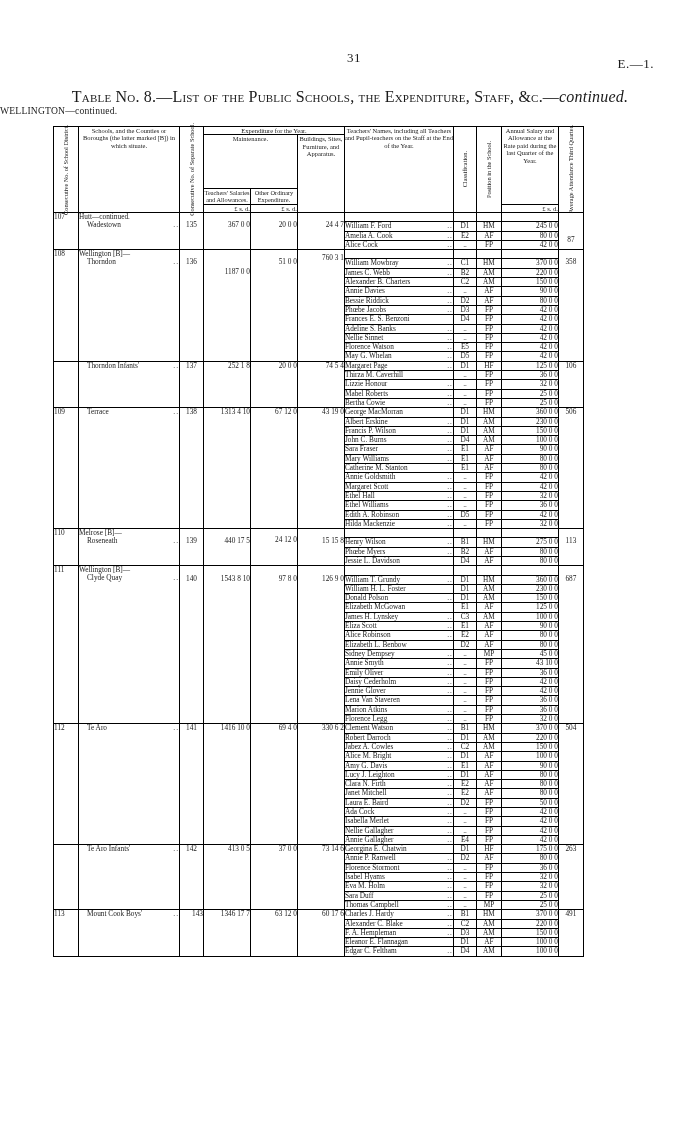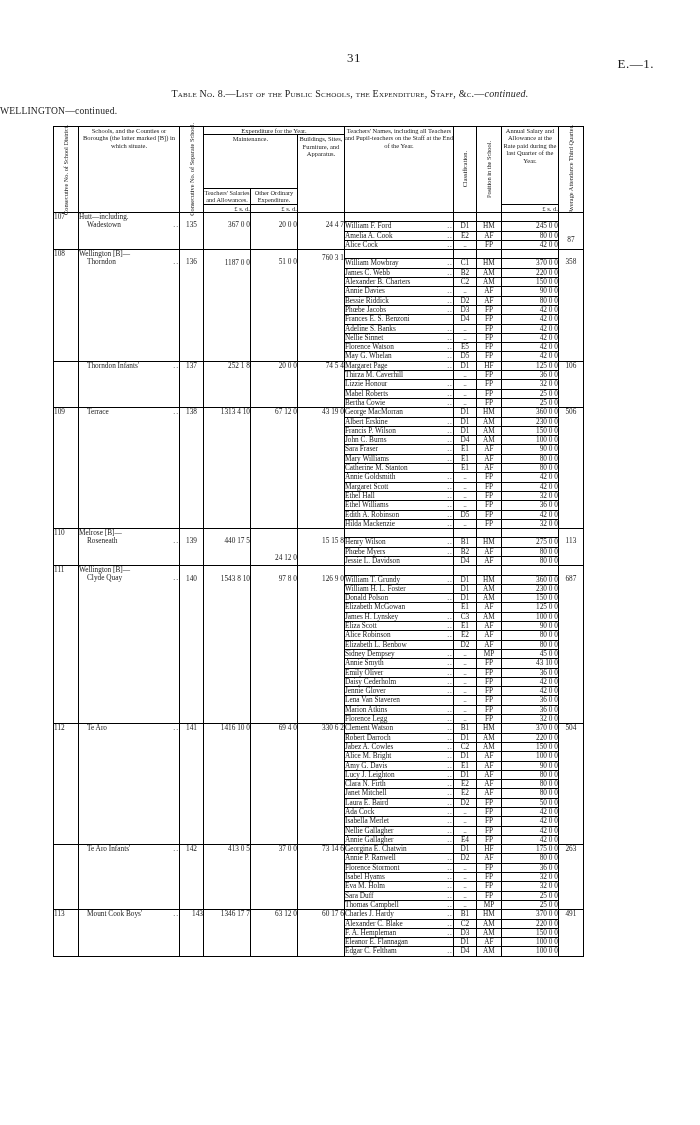--- a/index.html
+++ b/index.html
@@ -16,21 +16,21 @@
     position:absolute;top:50px;left:4px;width:700px;text-align:center;
     font-size:13px;letter-spacing:.5px;
   }
   .pg-code{
     position:absolute;top:56px;right:46px;
     font-size:13px;letter-spacing:.5px;
   }
 
   .title{
     position:absolute;top:88px;left:0;width:700px;text-align:center;
-    font-size:10px;letter-spacing:.2px;
+    font-size:16px;letter-spacing:.2px;
   }
   .subtitle{
     position:absolute;top:105px;left:0;width:700px;text-align:left;
     font-size:9.6px;letter-spacing:.2px;
   }
   .sc{font-variant:small-caps;}
   .it{font-style:italic;}
 
   table.main{
     position:absolute;top:126px;left:53px;
@@ -151,21 +151,21 @@
       <tr>
         <th class="money-hdr">£    s.   d.</th>
         <th class="money-hdr">£    s.   d.</th>
         <th class="money-hdr">£    s.   d.</th>
       </tr>
     </thead>
     <tbody id="tbody">
         <tr class="row-line">
           <td class="c-no num" rowspan="4">107</td>
           <td class="c-school" rowspan="4">
-            <span class="blk nowrapbig">Hutt—including.</span>
+            <span class="blk nowrapbig">Hutt—continued.</span>
             <span class="blk nowrapbig indent">Wadestown<span class="dots">..</span></span>
           </td>
           <td class="c-sep ctr" rowspan="4">
             <span style="display:block;margin-top:8.3px;">135</span>
           </td>
           <td class="c-sal money" rowspan="4">
             <span style="display:block;margin-top:8.3px;">367   0   0</span>
           </td>
           <td class="c-ord money" rowspan="4">
             <span style="display:block;margin-top:8.3px;">20   0   0</span>
@@ -202,21 +202,21 @@
         <tr class="row-line">
           <td class="c-no num" rowspan="12">108</td>
           <td class="c-school" rowspan="12">
             <span class="blk nowrapbig">Wellington [B]—</span>
             <span class="blk nowrapbig indent">Thorndon<span class="dots">..</span></span>
           </td>
           <td class="c-sep ctr" rowspan="12">
             <span style="display:block;margin-top:8.3px;">136</span>
           </td>
           <td class="c-sal money" rowspan="12">
-            <span style="display:block;margin-top:9px;">1187   0   0</span>
+            <span style="display:block;margin-top:18px;">1187   0   0</span>
           </td>
           <td class="c-ord money" rowspan="12">
             <span style="display:block;margin-top:8.3px;">51   0   0</span>
           </td>
           <td class="c-bld money" rowspan="12">
             <span style="display:block;margin-top:4px;">760   3   1</span>
           </td>
           <td class="c-teach nm">&nbsp;</td>
           <td class="c-class ctr"></td>
           <td class="c-pos ctr"></td>
@@ -443,21 +443,21 @@
             <span class="blk nowrapbig">Melrose [B]—</span>
             <span class="blk nowrapbig indent">Roseneath<span class="dots">..</span></span>
           </td>
           <td class="c-sep ctr" rowspan="4">
             <span style="display:block;margin-top:8.3px;">139</span>
           </td>
           <td class="c-sal money" rowspan="4">
             <span style="display:block;margin-top:8.3px;">440  17   5</span>
           </td>
           <td class="c-ord money" rowspan="4">
-            <span style="display:block;margin-top:25px;">24  12   0</span>
+            <span style="display:block;margin-top:7px;">24  12   0</span>
           </td>
           <td class="c-bld money" rowspan="4">
             <span style="display:block;margin-top:8.3px;">15  15   8</span>
           </td>
           <td class="c-teach nm">&nbsp;</td>
           <td class="c-class ctr"></td>
           <td class="c-pos ctr"></td>
           <td class="c-ann money"></td>
           <td class="c-att ctr" rowspan="4">
             <span style="display:block;margin-top:8.3px;">113</span>

